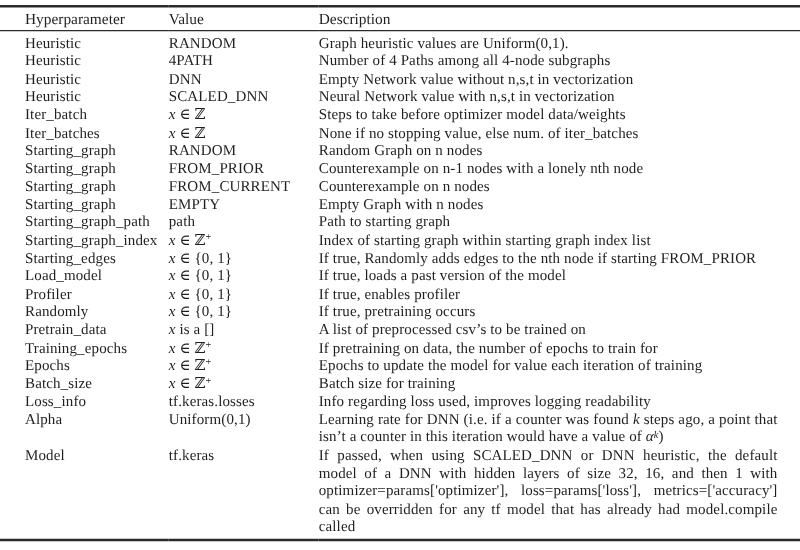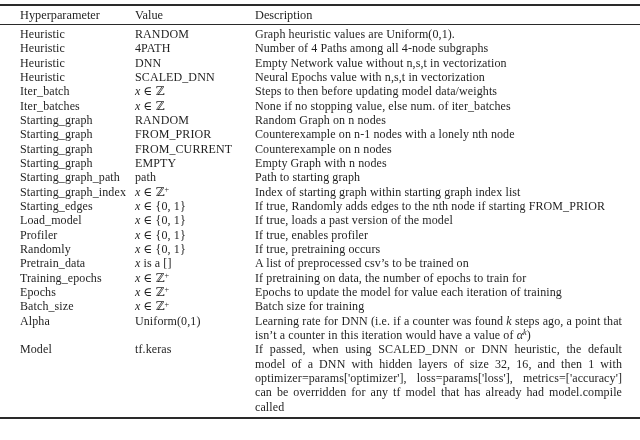--- a/index.html
+++ b/index.html
@@ -94,27 +94,27 @@
 
     <tr>
       <td class="param">Heuristic</td>
       <td class="val">DNN</td>
       <td class="desc">Empty Network value without n,s,t in vectorization</td>
     </tr>
 
     <tr>
       <td class="param">Heuristic</td>
       <td class="val">SCALED_DNN</td>
-      <td class="desc">Neural Epochs value with n,s,t in vectorization</td>
+      <td class="desc">Neural Network value with n,s,t in vectorization</td>
     </tr>
 
     <tr>
       <td class="param">Iter_batch</td>
       <td class="val"><i>x</i> ∈ ℤ</td>
-      <td class="desc">Steps to then before updating model data/weights</td>
+      <td class="desc">Steps to take before optimizer model data/weights</td>
     </tr>
 
     <tr>
       <td class="param">Iter_batches</td>
       <td class="val"><i>x</i> ∈ ℤ</td>
       <td class="desc">None if no stopping value, else num. of iter_batches</td>
     </tr>
 
     <tr>
       <td class="param">Starting_graph</td>
@@ -193,20 +193,25 @@
       <td class="val"><i>x</i> ∈ ℤ<sup>+</sup></td>
       <td class="desc">Epochs to update the model for value each iteration of training</td>
     </tr>
 
     <tr>
       <td class="param">Batch_size</td>
       <td class="val"><i>x</i> ∈ ℤ<sup>+</sup></td>
       <td class="desc">Batch size for training</td>
     </tr>
 
+    <tr>
+      <td class="param">Loss_info</td>
+      <td class="val">tf.keras.losses</td>
+      <td class="desc">Info regarding loss used, improves logging readability</td>
+    </tr>
 
     <tr>
       <td class="param">Alpha</td>
       <td class="val">Uniform(0,1)</td>
       <td class="desc">Learning rate for DNN (i.e. if a counter was found <i>k</i> steps ago, a point that isn’t a counter in this iteration would have a value of <i>α</i><sup><i>k</i></sup>)</td>
     </tr>
 
     <tr>
       <td class="param">Model</td>
       <td class="val">tf.keras</td>

